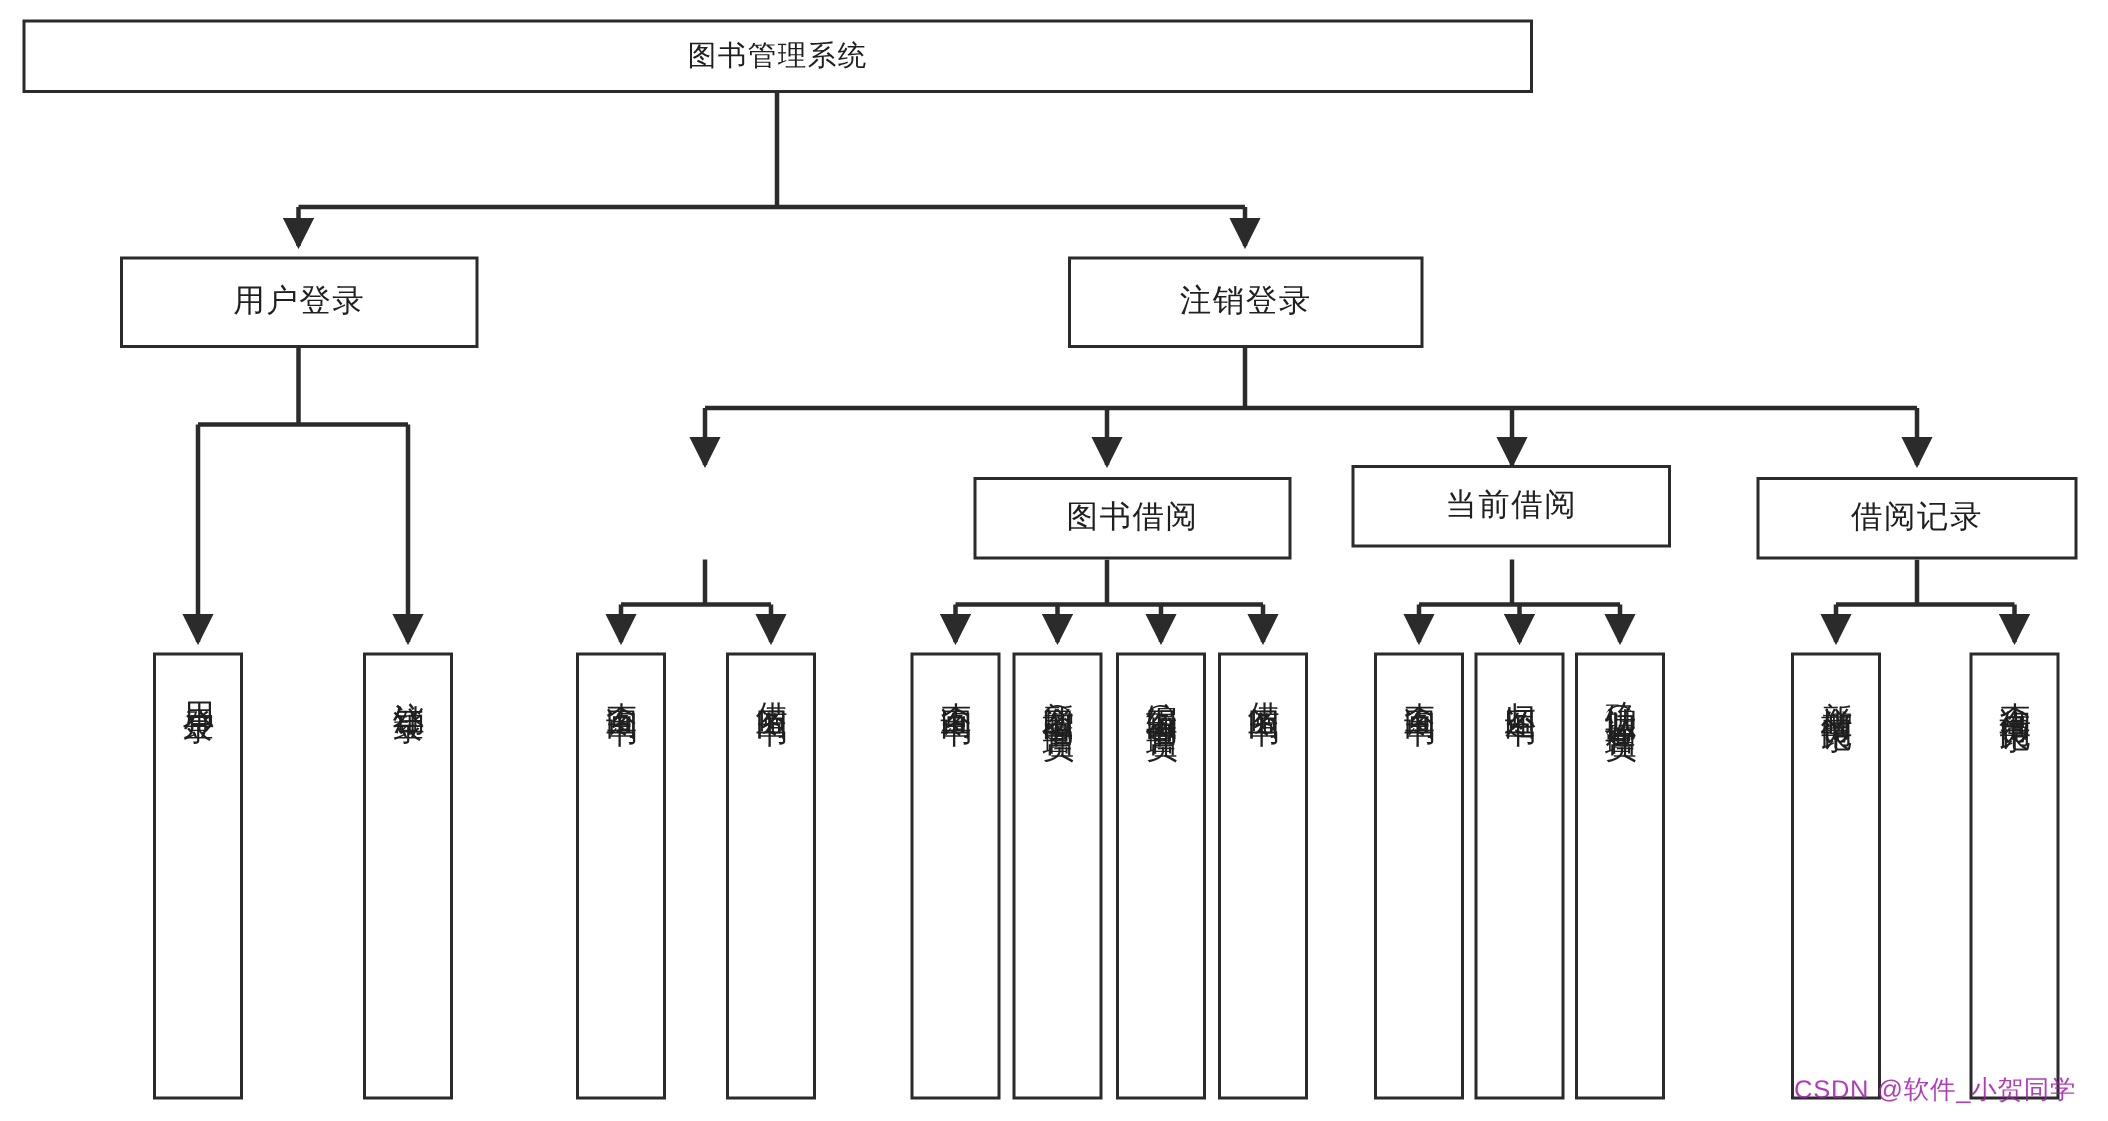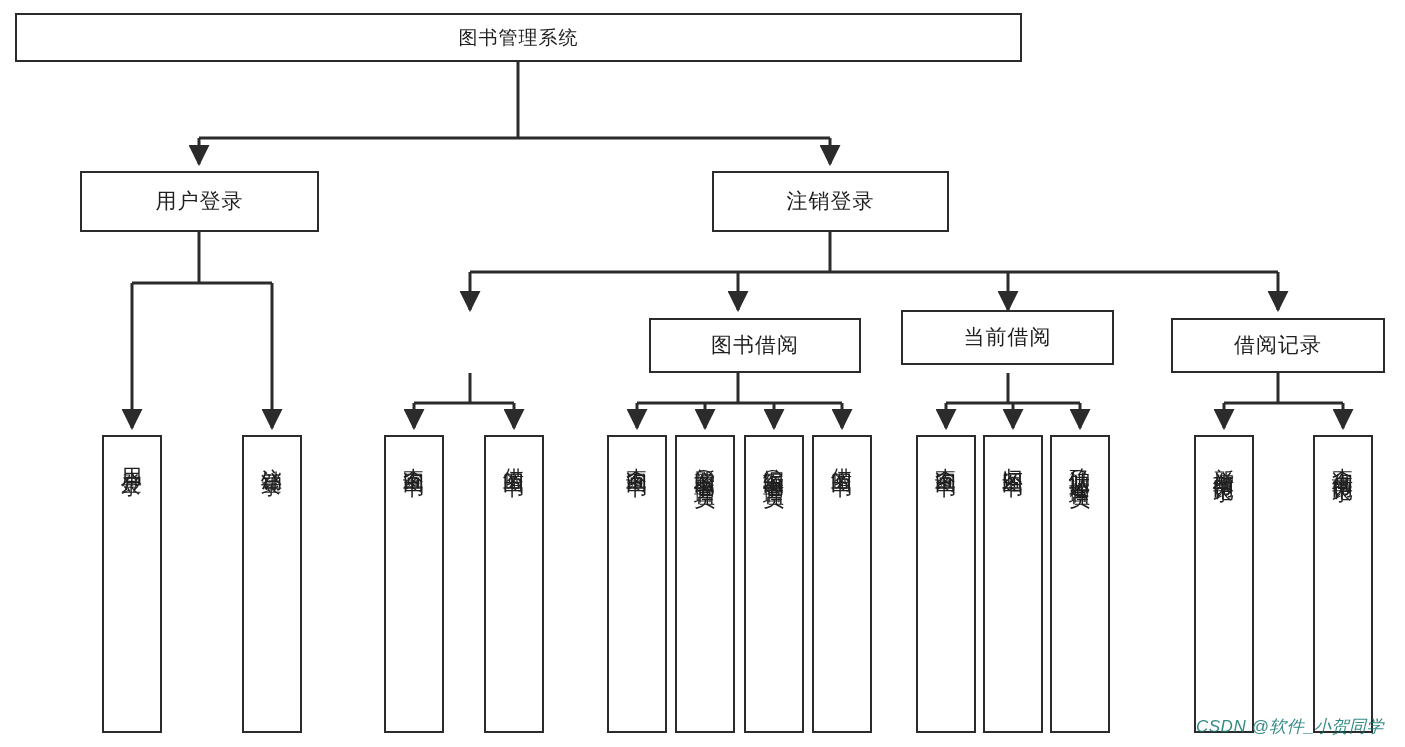--- a/index.html
+++ b/index.html
@@ -56,25 +56,24 @@
     position:absolute;
     display:flex;
     align-items:flex-start;
     justify-content:center;
     padding-top:14px;
     box-sizing:border-box;
   }
   .watermark{
     position:absolute;
     font-size:17px;
-    color:#0f766e;
+    color:#a21caf;
     white-space:nowrap;
     opacity:.85;
     letter-spacing:.5px;
-    font-style:italic;
   }
 </style>
 </head>
 <body>
 
 <div id="canvas">
 
   <svg class="edges" viewBox="0 0 1405 747" xmlns="http://www.w3.org/2000/svg">
     <defs>
       <marker id="arw" viewBox="0 0 10 10" refX="9" refY="5" markerWidth="7" markerHeight="7" orient="auto-start-reverse">

